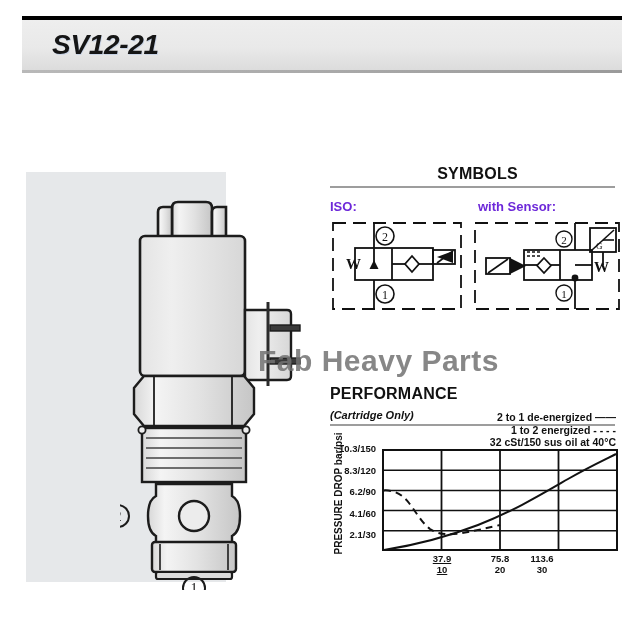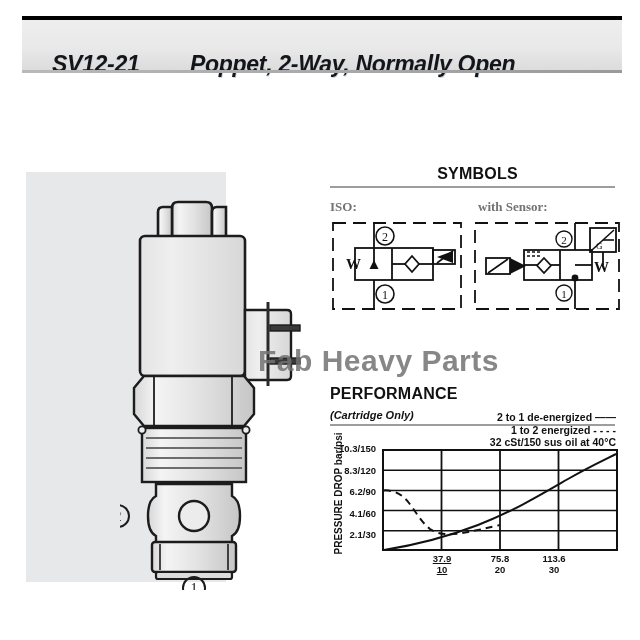--- a/index.html
+++ b/index.html
@@ -7,37 +7,37 @@
        font-family:"Liberation Sans",sans-serif;color:#111;}
 
   
   #header-bar{position:absolute;left:22px;top:16px;width:600px;height:58px;}
   #header-rule-top{position:absolute;left:0;top:0;width:600px;height:4px;background:#000;}
   #header-band{position:absolute;left:0;top:4px;width:600px;height:50px;
        background:linear-gradient(to bottom,#eeeeee 0%,#e9e9e9 55%,#dcdcdc 100%);}
   #header-rule-bot{position:absolute;left:0;top:54px;width:600px;height:3px;
        background:linear-gradient(to right,#b9b9b9,#9a9a9a);}
   .hdr-txt{position:absolute;top:13px;font-weight:bold;font-style:italic;
-       font-size:23px;letter-spacing:-0.3px;color:#151515;white-space:nowrap;
-       text-shadow:0.7px 0.7px 0 #c9d4e6;margin-top:22px;}
+       font-size:28px;letter-spacing:-0.3px;color:#151515;white-space:nowrap;
+       text-shadow:0.7px 0.7px 0 #c9d4e6;}
   #header-code{left:30px;}
   #header-title{left:168px;}
 
   
   #product-panel{position:absolute;left:26px;top:172px;width:200px;height:410px;
        background:#e6e8ea;}
 
   
   #valve-drawing{position:absolute;left:120px;top:190px;width:230px;height:400px;}
 
   
   #symbols-section{position:absolute;left:330px;top:165px;width:295px;text-align:center;}
   .sec-head{font-size:16px;font-weight:bold;letter-spacing:0.2px;color:#111;}
   .sec-rule{height:2px;background:#9d9d9d;margin-top:3px;width:285px;}
-  .sub-head{font-size:13px;font-weight:bold;color:#737373;font-family:Liberation Serif, serif;}
+  .sub-head{font-size:13px;font-weight:bold;color:#6d28d9;}
   #iso-label{position:absolute;left:0;top:34px;}
   #sensor-label{position:absolute;left:148px;top:34px;}
   #iso-symbol{position:absolute;left:0px;top:55px;}
   #sensor-symbol{position:absolute;left:142px;top:55px;}
 
   
   #performance-section{position:absolute;left:330px;top:385px;width:295px;}
   #perf-head-row{display:flex;align-items:baseline;gap:6px;flex-direction:column;}
   #perf-sub{font-size:11px;font-weight:bold;color:#111;font-style:italic;}
   #perf-rule{height:2px;background:#9d9d9d;margin-top:3px;width:285px;}
@@ -59,21 +59,20 @@
   #watermark{position:absolute;left:258px;top:344px;font-size:30px;font-weight:bold;
        color:#737373;opacity:.85;white-space:nowrap;pointer-events:none;letter-spacing:.5px;}
 </style>
 </head>
 <body>
 
 <div id="header-bar">
   <div id="header-rule-top"></div>
   <div id="header-band"></div>
   <div class="hdr-txt" id="header-code">SV12-21</div>
-  <div class="hdr-txt" id="header-title">Poppet, 2-Way, Normally Open</div>
   <div id="header-rule-bot"></div>
 </div>
 
 <div id="product-panel"></div>
 
 <div id="valve-drawing">
 <svg width="230" height="400" viewBox="0 0 230 400">
   <defs>
     <linearGradient id="gMetal" x1="0" y1="0" x2="1" y2="0">
       <stop offset="0%" stop-color="#d8d8d8"></stop>
@@ -247,18 +246,18 @@
 
       <path d="M2 41.4 C 12 41, 20 45, 27 54 C 34 63, 40 74, 48 80 C 58 87, 72 86, 86 83 C 96 81, 106 79, 118 76" fill="none" stroke="#111" stroke-width="2" stroke-dasharray="7 5"></path>
     </svg>
 
     <div class="xtick" style="left:96px; top:104px;text-decoration:underline;">
       <span>37.9</span><br><span>10</span>
     </div>
     <div class="xtick" style="left:154px;top:104px;">
       <span>75.8</span><br><span>20</span>
     </div>
-    <div class="xtick" style="left:208px;top:104px;">
+    <div class="xtick" style="left:196px;top:104px;">
       <span>113.6</span><br><span>30</span>
     </div>
 
   </div>
 </div>
 
 </body></html>

